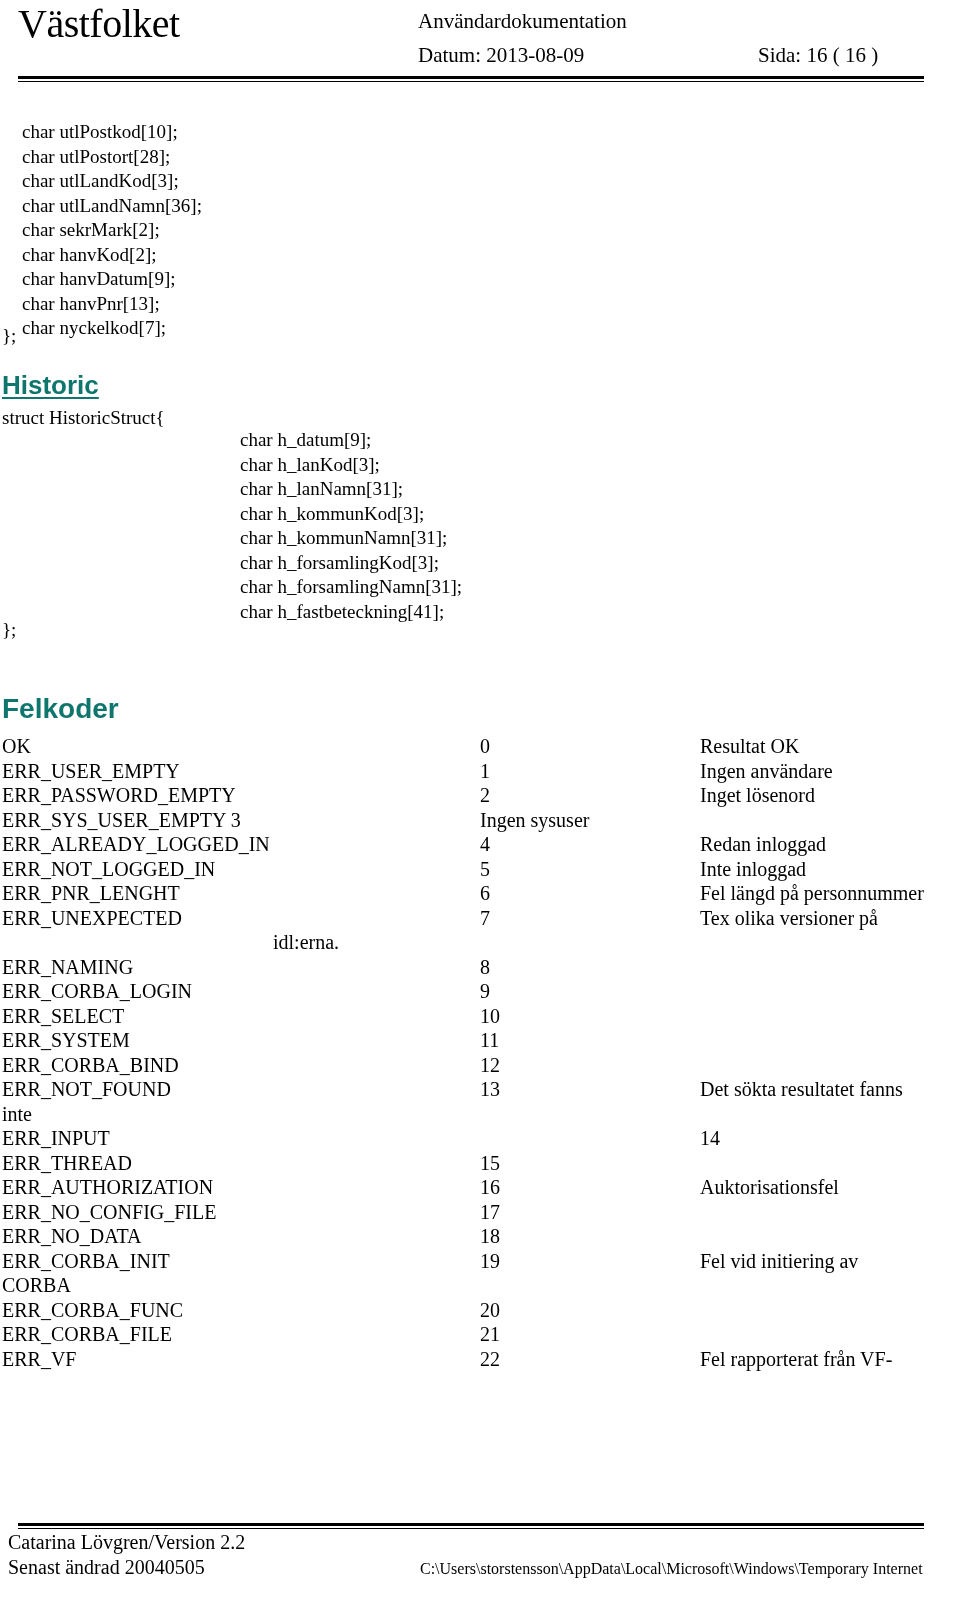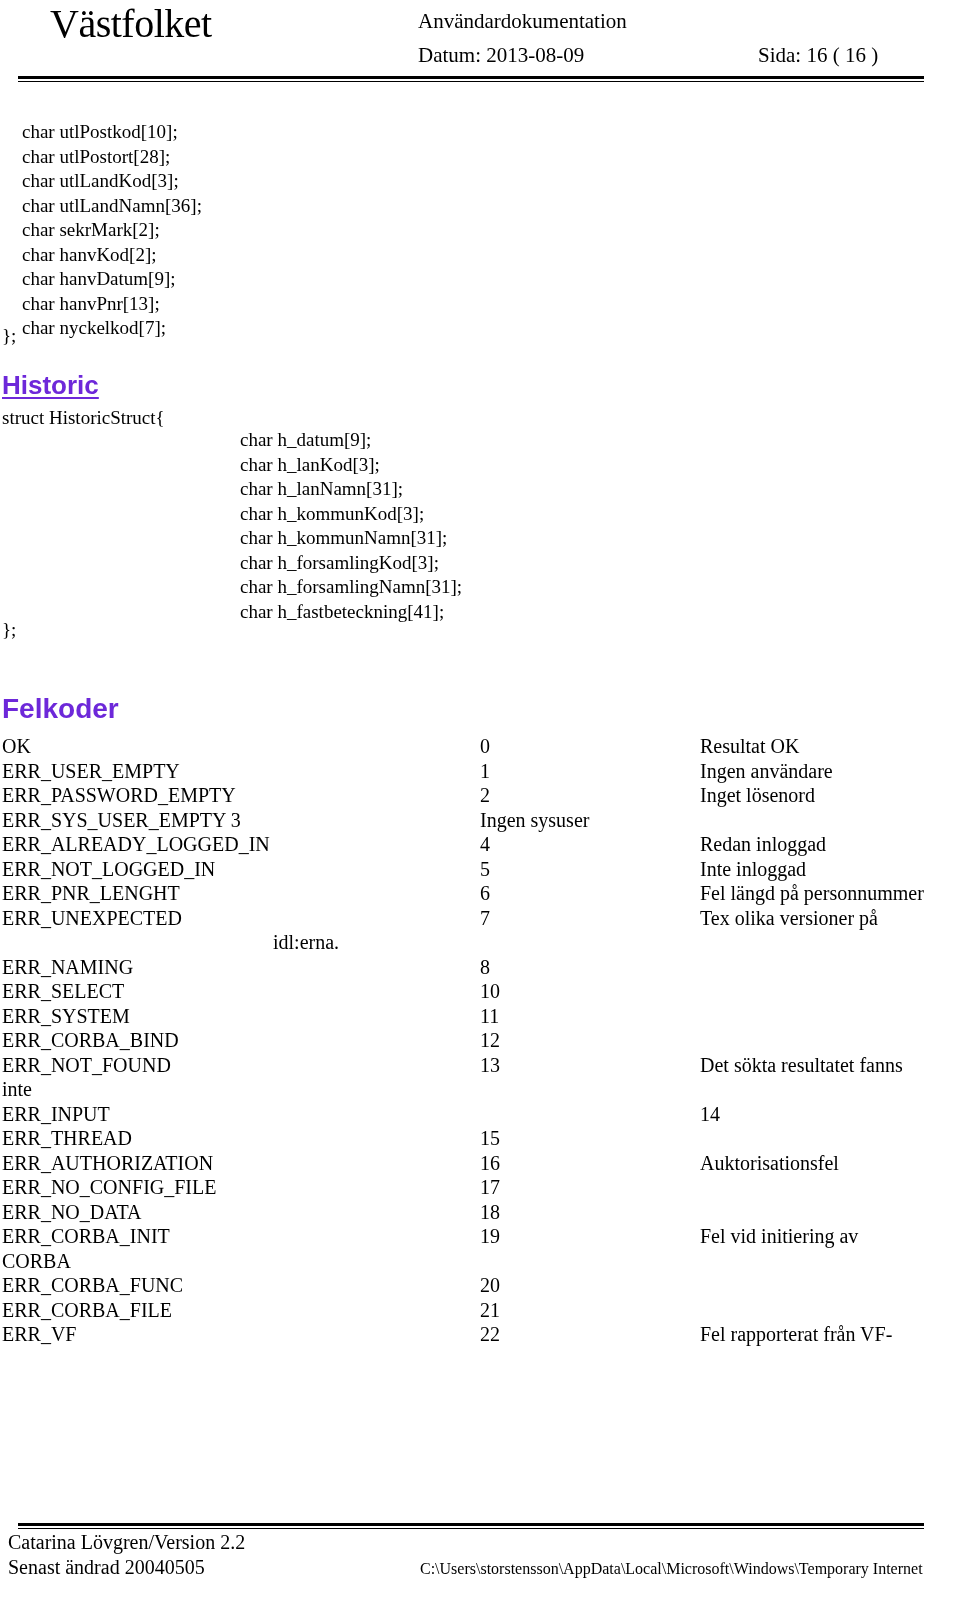--- a/index.html
+++ b/index.html
@@ -29,21 +29,20 @@
   .doc-brand {
     position: absolute;
     left: 0;
     top: 2px;
     font-family: "Liberation Serif", "DejaVu Serif", serif;
     font-size: 40px;
     line-height: 44px;
     font-weight: 400;
     letter-spacing: -0.5px;
     white-space: nowrap;
-    margin-left: 32px;
   }
   .header-doctype {
     position: absolute;
     left: 400px;
     top: 8px;
     font-size: 21px;
     line-height: 26px;
     white-space: nowrap;
   }
   .header-date {
@@ -92,21 +91,21 @@
     font-size: 19px;
     line-height: 24.5px;
   }
 
   .section-heading {
     position: absolute;
     font-family: "Liberation Sans", "DejaVu Sans", sans-serif;
     font-size: 26px;
     line-height: 30px;
     font-weight: 700;
-    color: #6d28d9;
+    color: #0f766e;
   }
   #historic-heading {
     left: 2px;
     top: 370px;
     text-decoration: underline;
     text-underline-offset: 3px;
   }
   #historic-structline {
     position: absolute;
     left: 2px;
@@ -309,20 +308,25 @@
         <span class="c-name">idl:erna.</span>
         <span class="c-code"></span>
         <span class="c-desc"></span>
       </div>
       <div class="errrow">
         <span class="c-name">ERR_NAMING</span>
         <span class="c-code">8</span>
         <span class="c-desc"></span>
       </div>
       <div class="errrow">
+        <span class="c-name">ERR_CORBA_LOGIN</span>
+        <span class="c-code">9</span>
+        <span class="c-desc"></span>
+      </div>
+      <div class="errrow">
         <span class="c-name">ERR_SELECT</span>
         <span class="c-code">10</span>
         <span class="c-desc"></span>
       </div>
       <div class="errrow">
         <span class="c-name">ERR_SYSTEM</span>
         <span class="c-code">11</span>
         <span class="c-desc"></span>
       </div>
       <div class="errrow">

